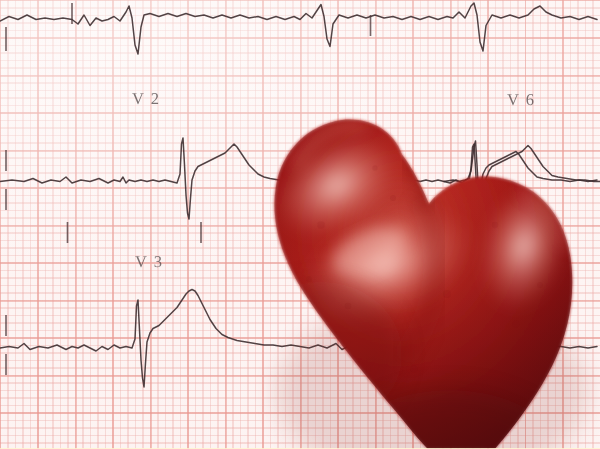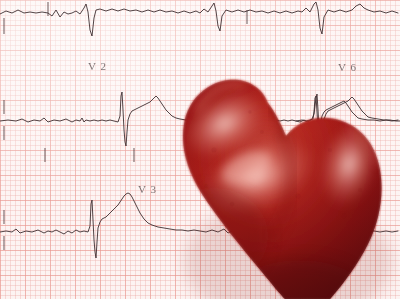--- a/index.html
+++ b/index.html
@@ -82,21 +82,21 @@
     position: absolute;
     font-family: "Liberation Serif", serif;
     font-size: 11px;
     letter-spacing: 1px;
     color: #4a3f40;
     opacity: 0.72;
     user-select: none;
     white-space: nowrap;
   }
   #lead-v2 { left: 88px;  top: 60px; }
-  #lead-v3 { left: 90px;  top: 183px; padding-left: 48px; }
+  #lead-v3 { left: 90px;  top: 169px; }
   #lead-v5 { left: 338px; top: 61px; }
 
   
   .heart-layer {
     position: absolute;
     left: 0; top: 0;
     width: 400px;
     height: 299px;
     pointer-events: none;
   }

